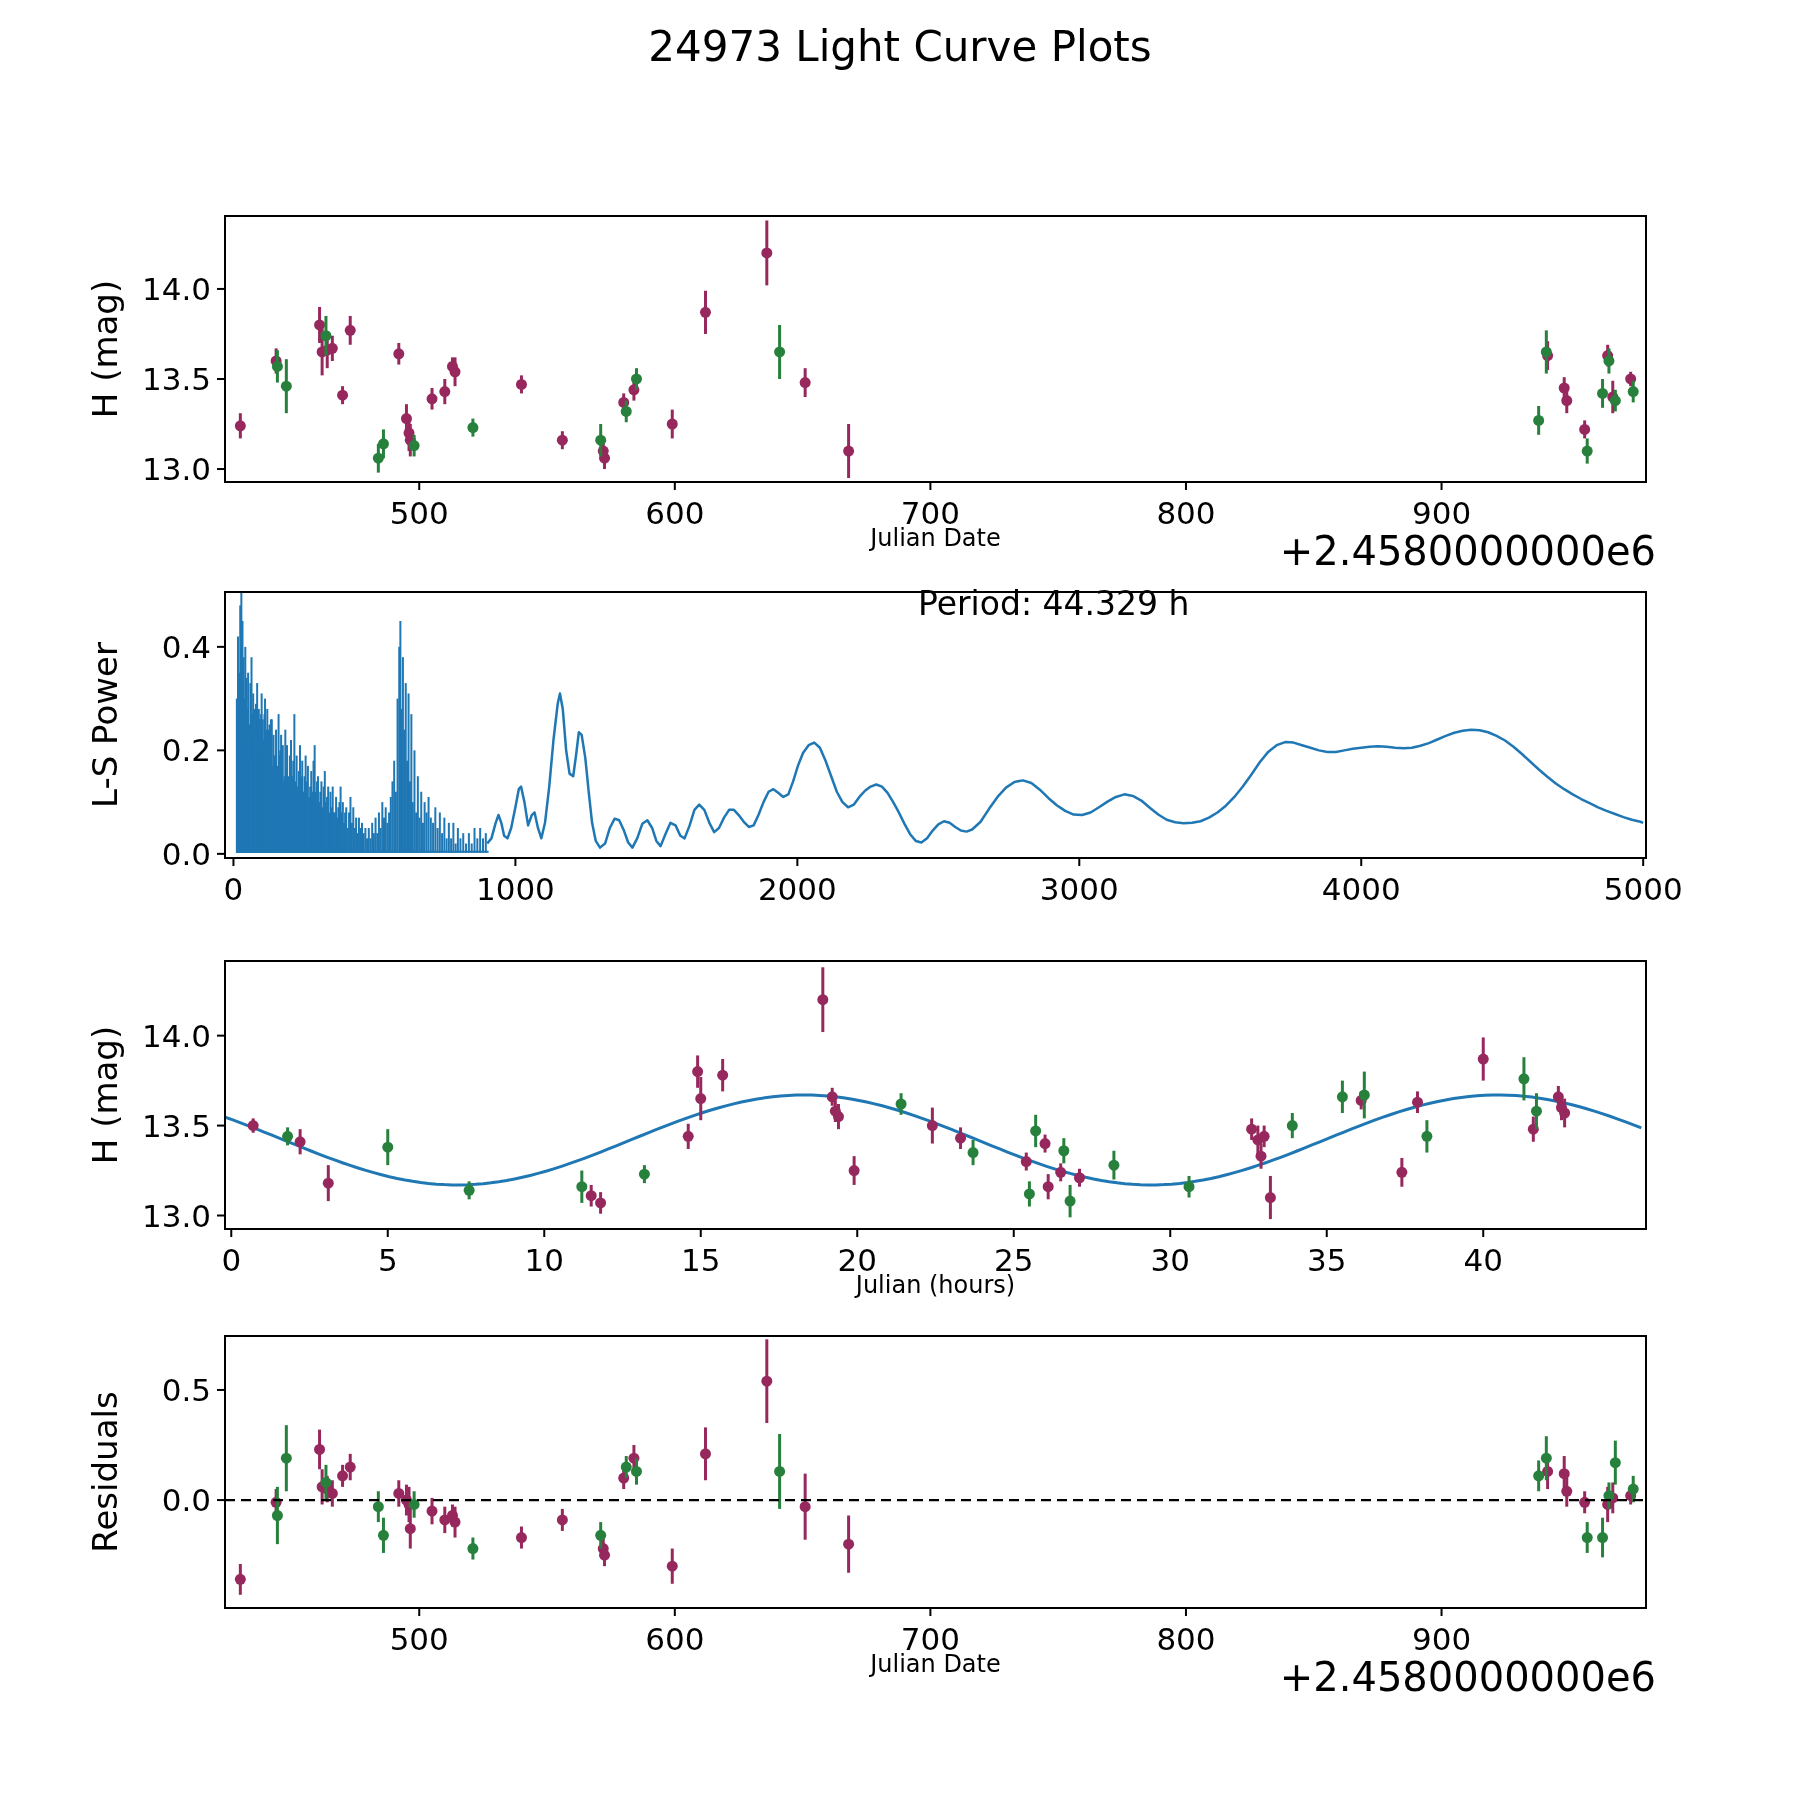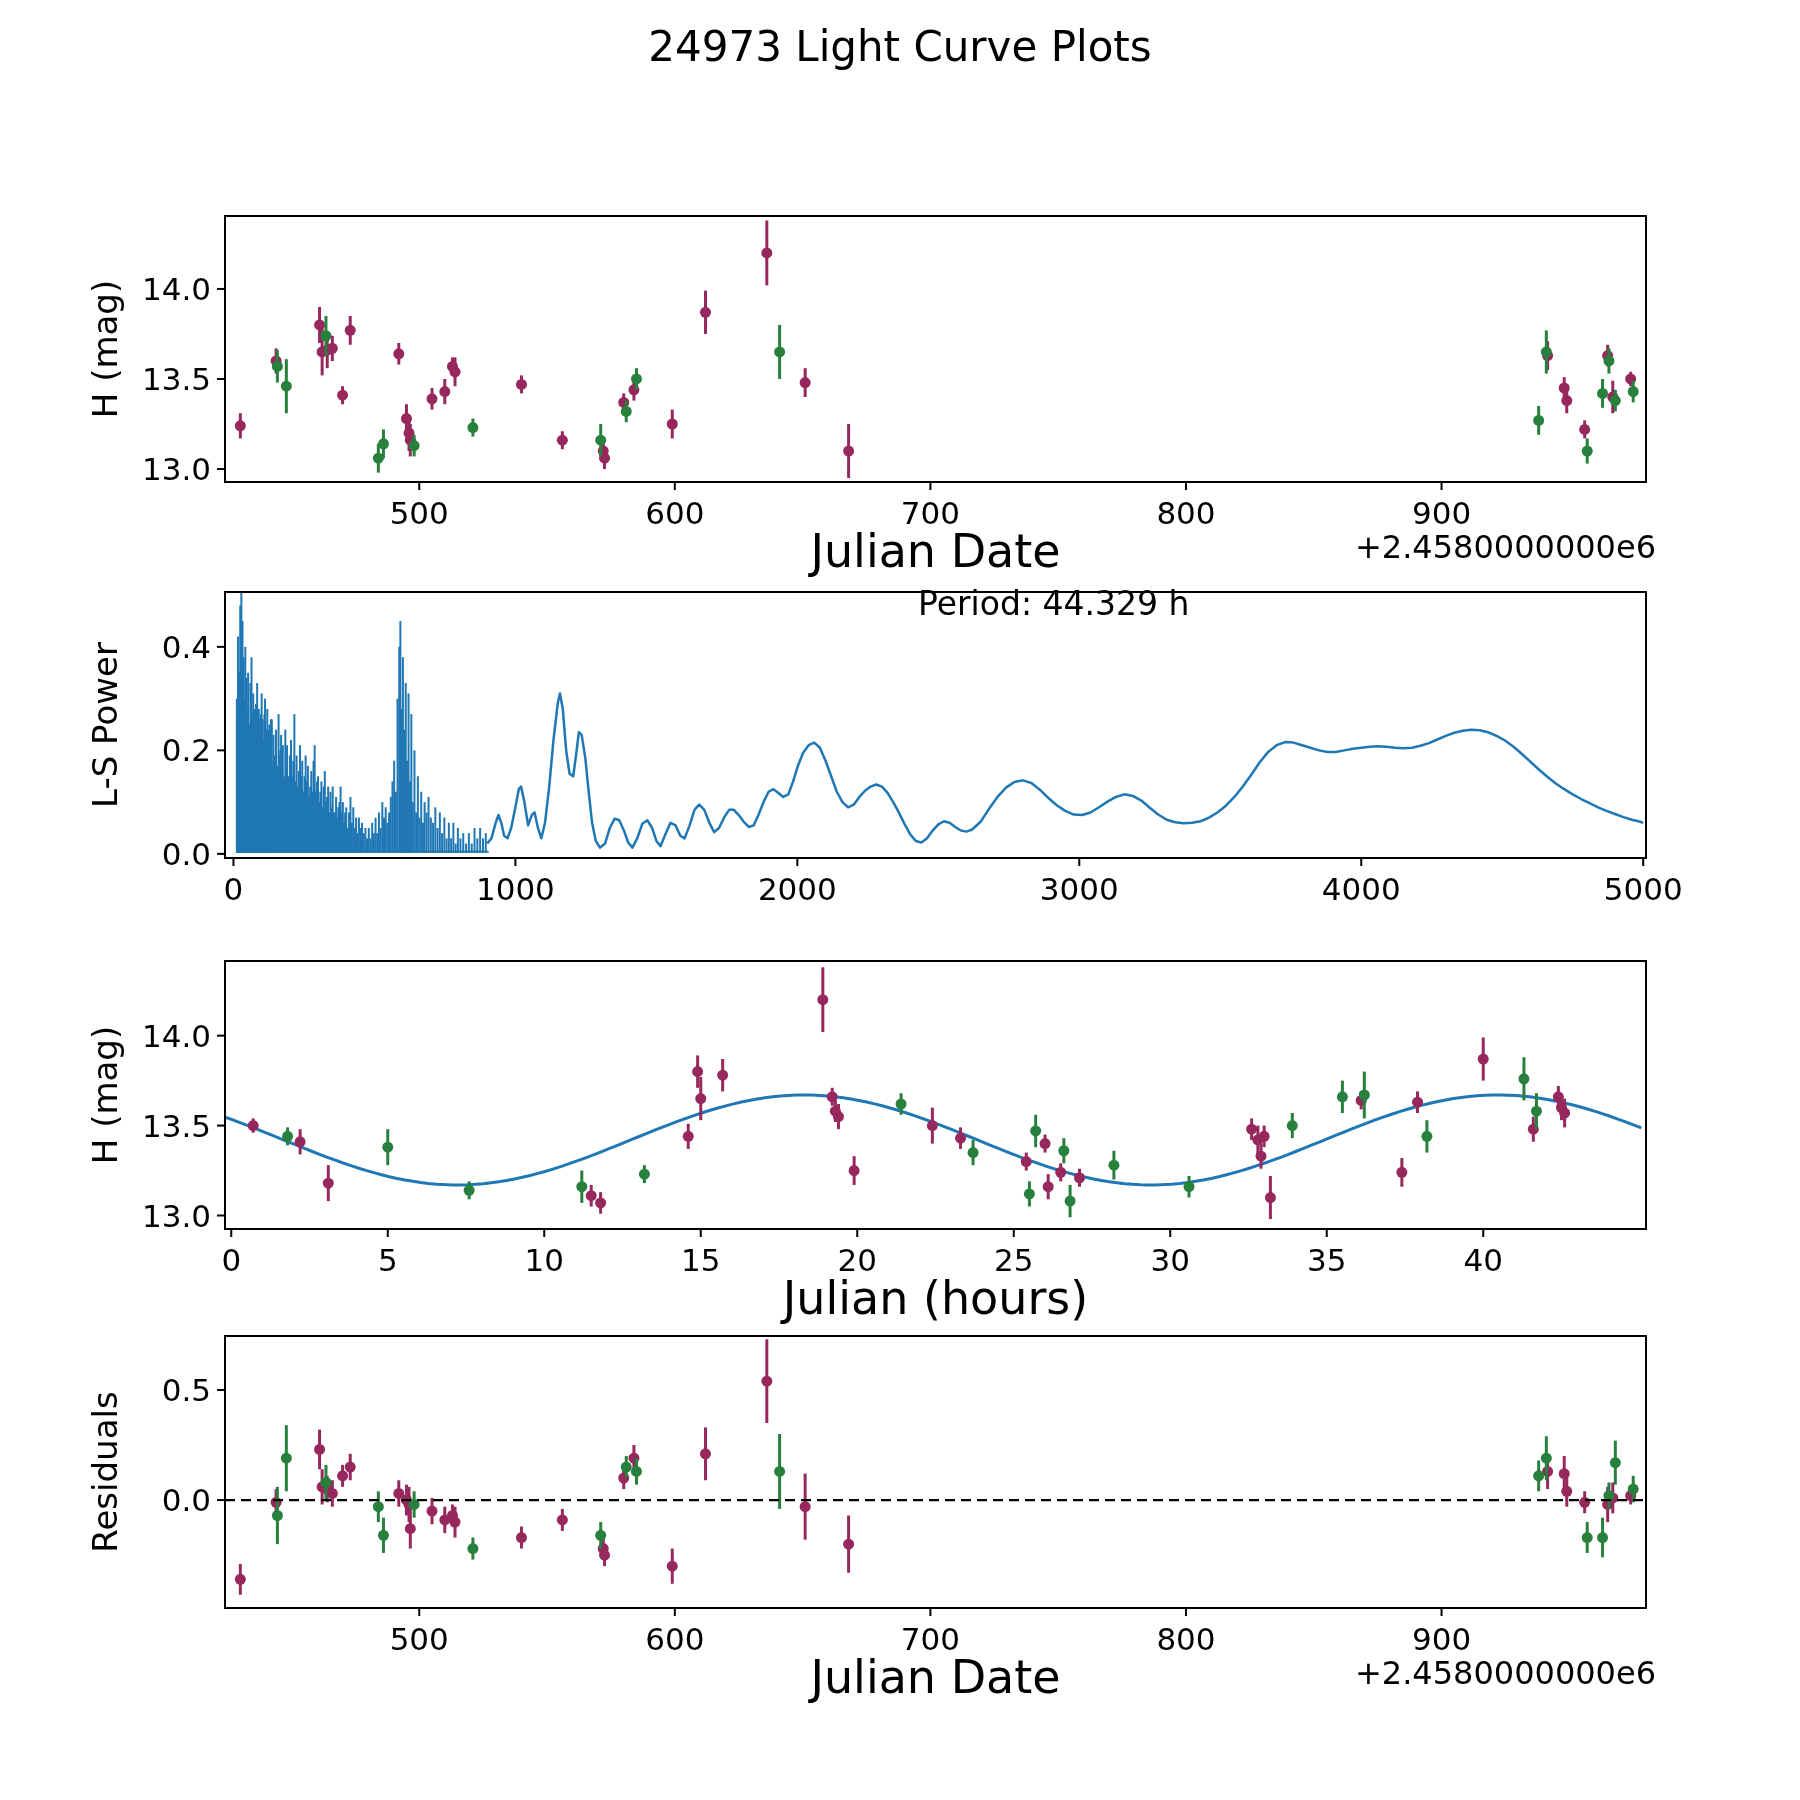--- a/index.html
+++ b/index.html
@@ -1,23 +1,23 @@
 <!DOCTYPE html>
 <html><head>
 <meta charset="utf-8">
 <style>
   html,body{margin:0;padding:0;background:#ffffff;}
   #fig{position:relative;width:1800px;height:1800px;background:#ffffff;
        font-family:"DejaVu Sans","Liberation Sans",sans-serif;color:#000;}
   #plot-svg{position:absolute;left:0;top:0;}
   .overlay{position:absolute;color:#000;white-space:nowrap;}
   .fig-title{left:0;top:22px;width:1800px;text-align:center;font-size:42px;}
-  .xlabel{font-size:46px;}
+  .xlabel{font-size:24px;}
   .xl-band{left:225px;width:1421px;text-align:center;}
-  .offset-text{left:225px;width:1431px;text-align:right;font-size:32px;}
+  .offset-text{left:225px;width:1431px;text-align:right;font-size:40px;}
   .ylabel{width:320px;height:40px;line-height:40px;text-align:center;font-size:34px;
           transform:rotate(-90deg);}
   .annotation{font-size:33px;text-align:right;}
 </style>
 </head>
 <body>
 
 <div id="fig">
   <svg id="plot-svg" width="1800" height="1800" viewBox="0 0 1800 1800">
       <clipPath id="clip-p0">

